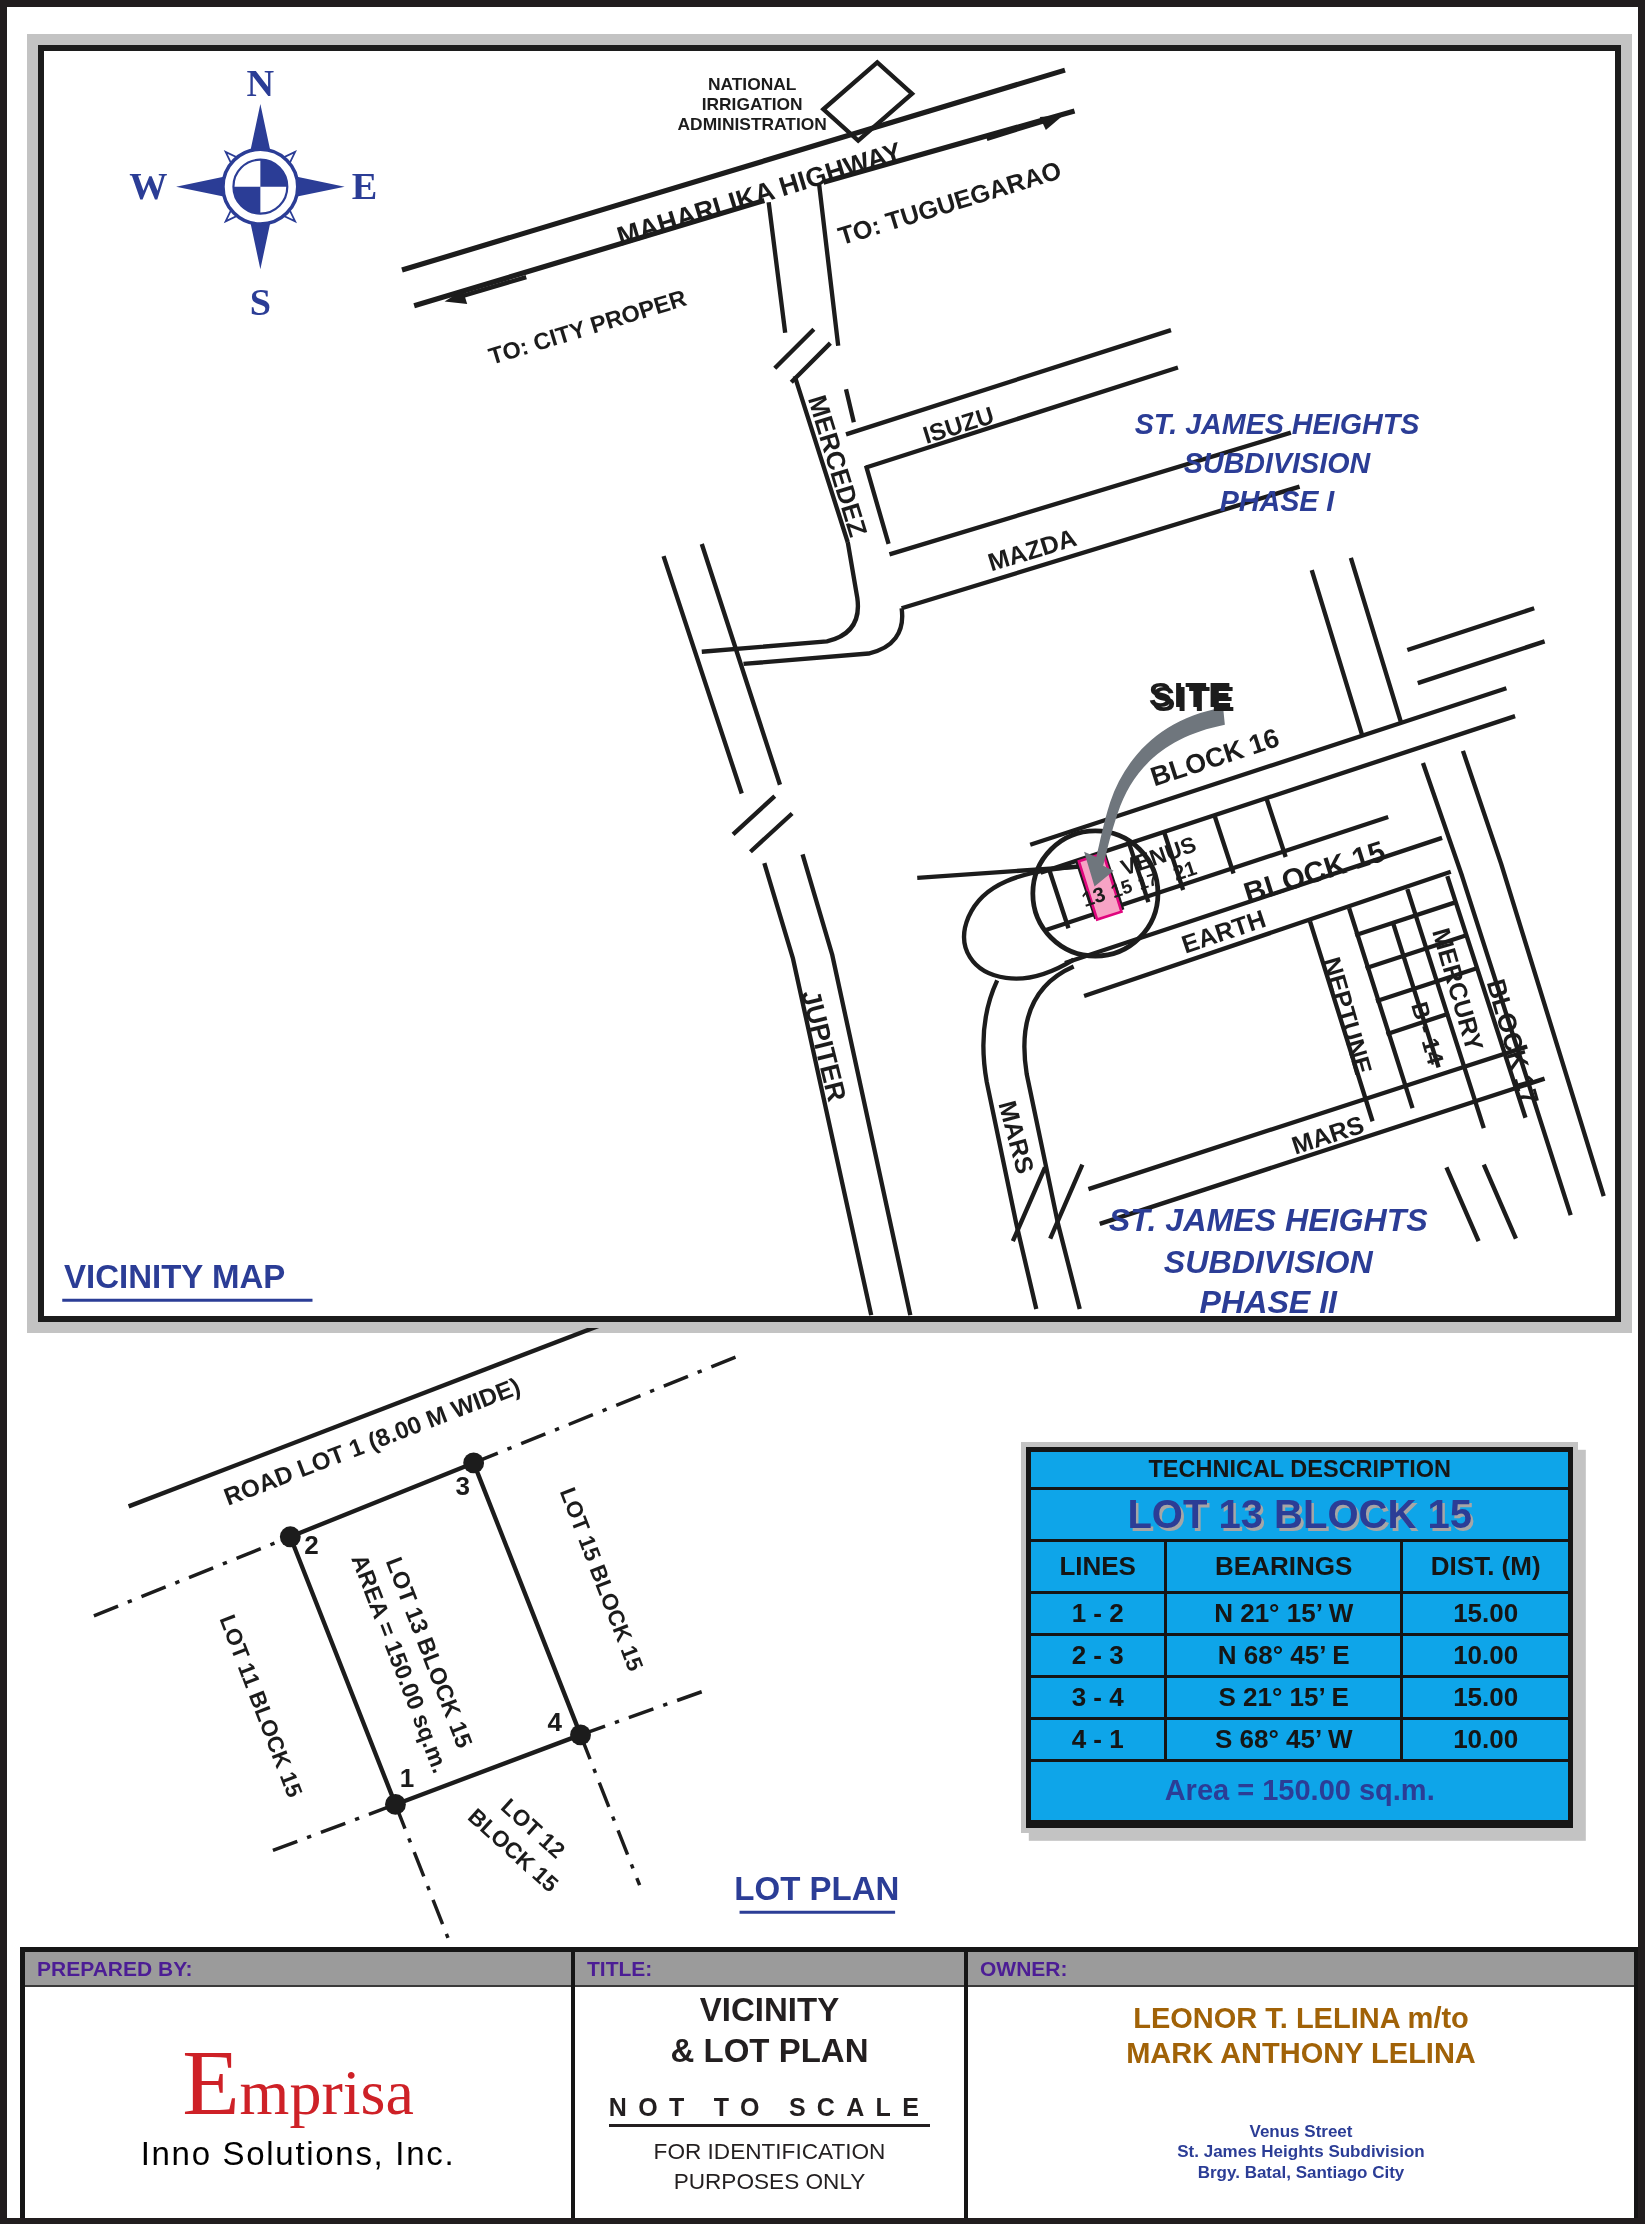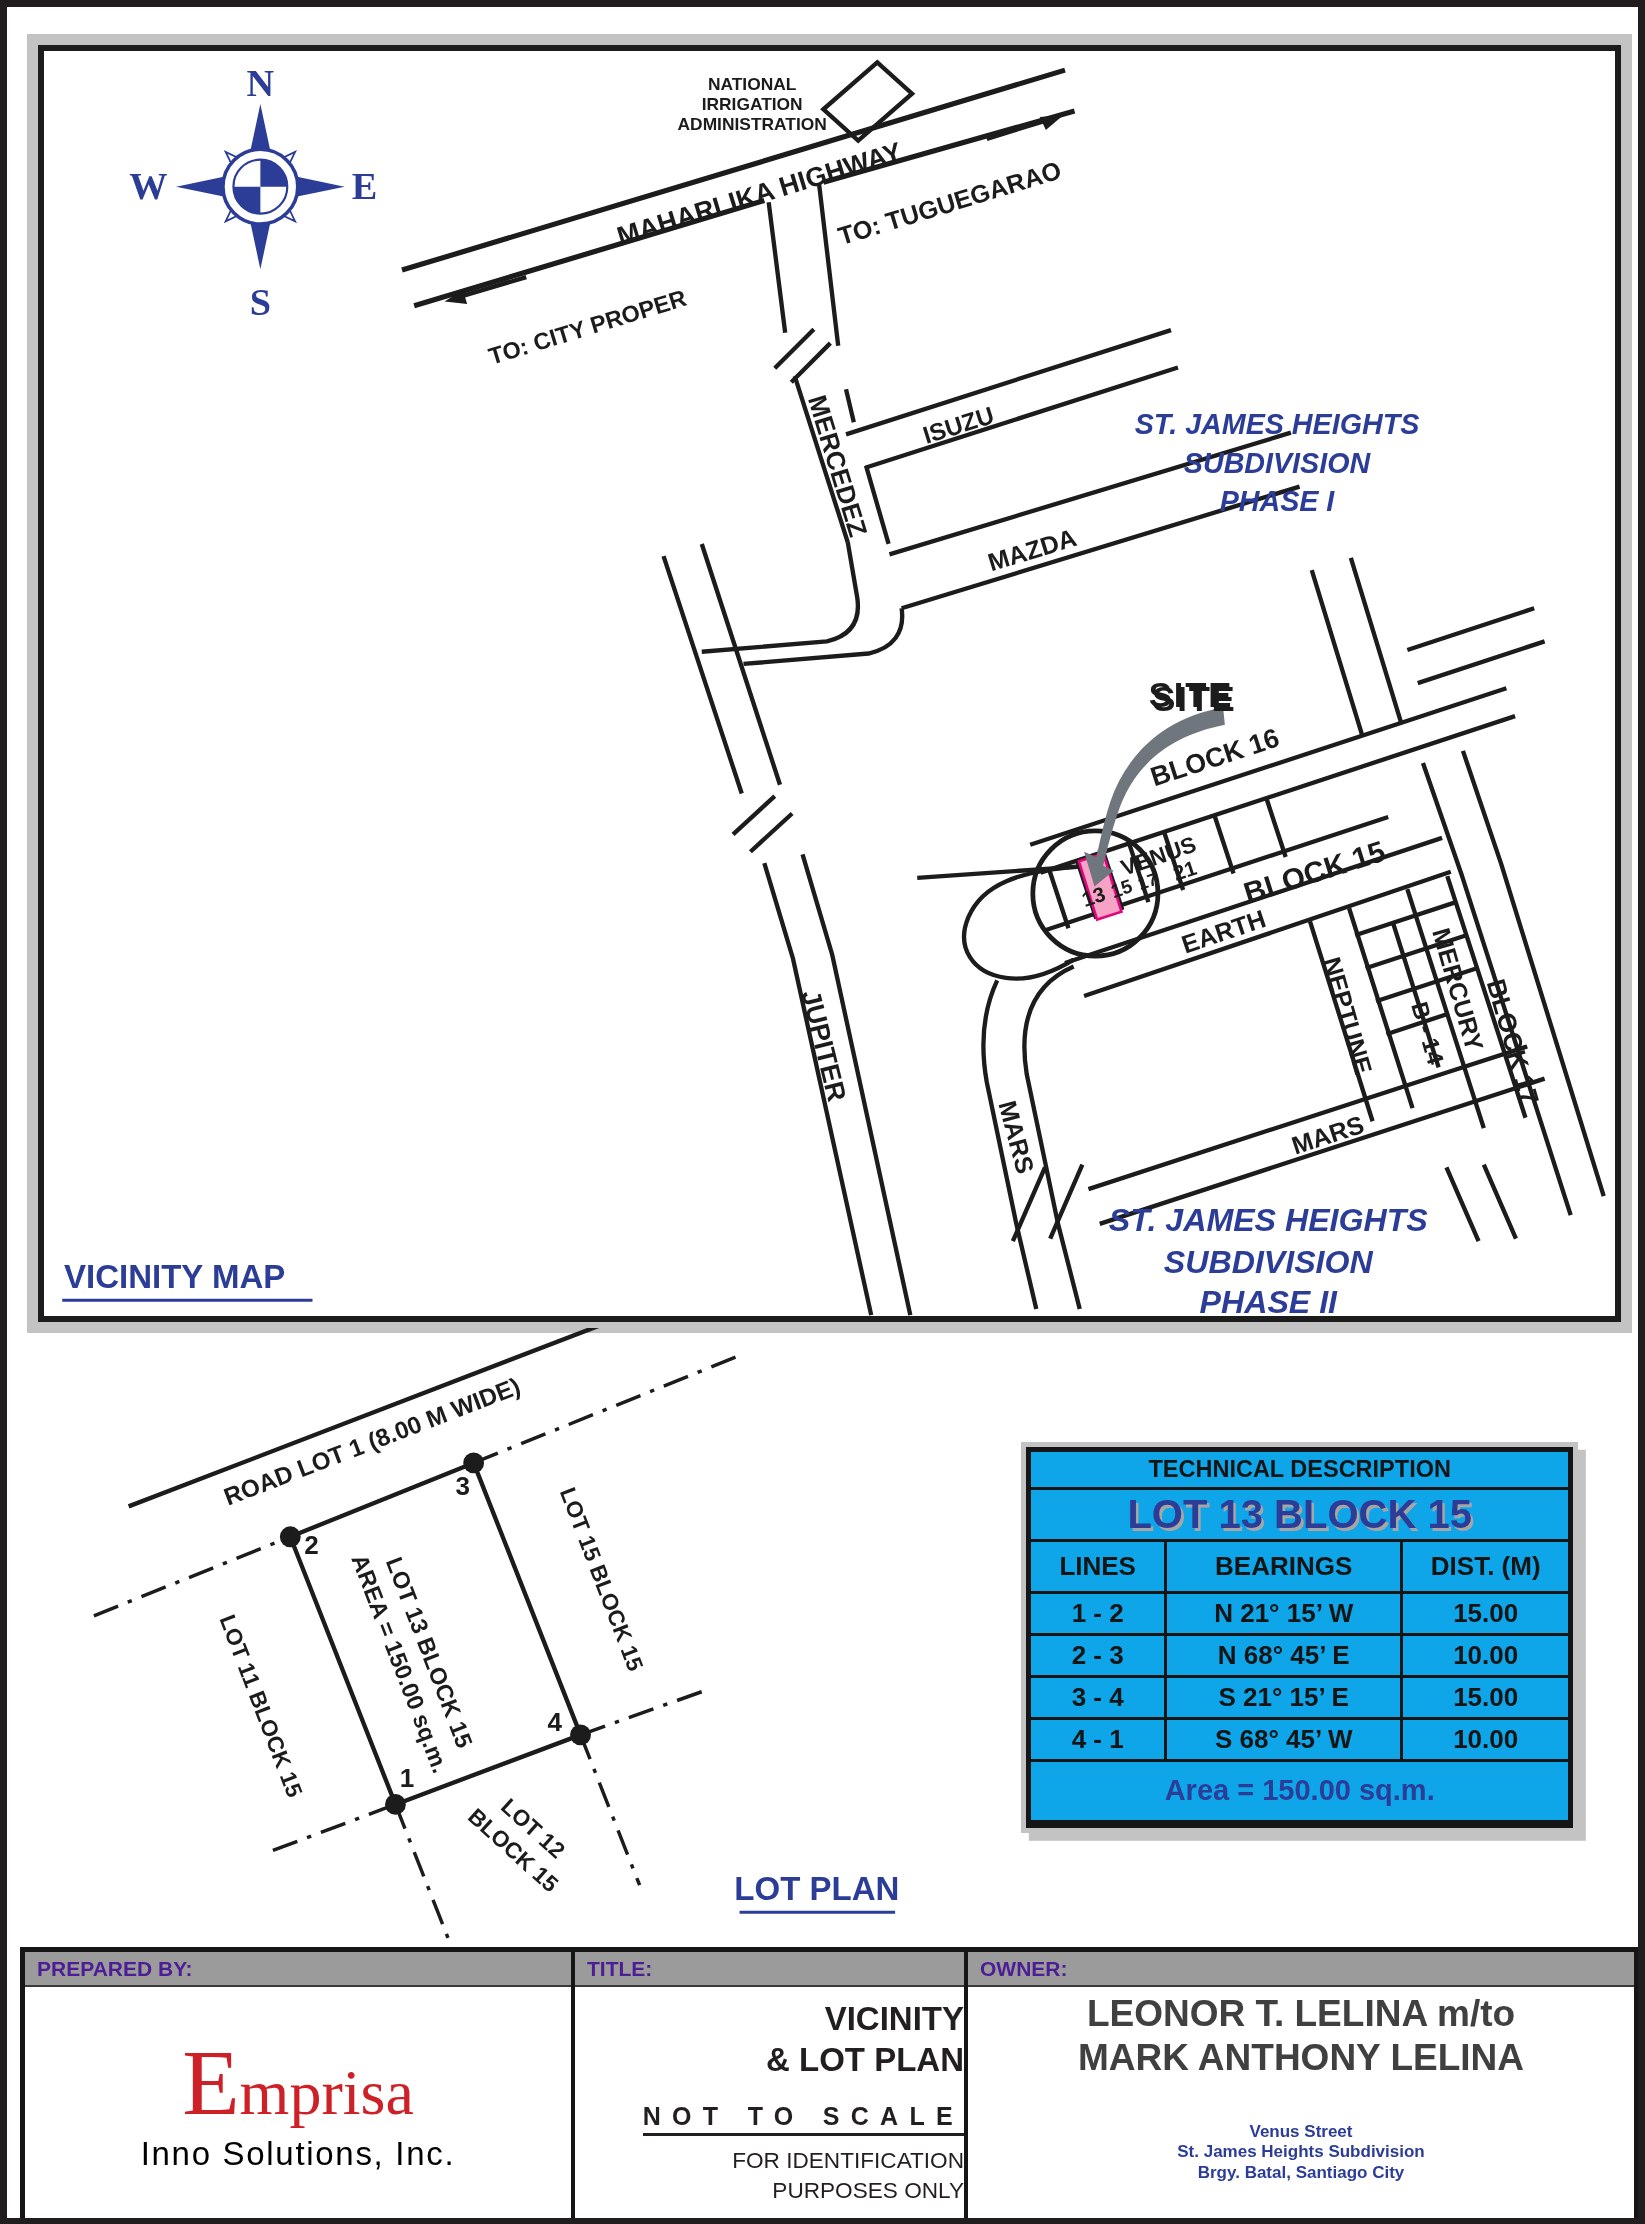--- a/index.html
+++ b/index.html
@@ -41,27 +41,27 @@
   .fc2{width:393px;border-right:4.3px solid #151515;display:flex;flex-direction:column;}
   .fc3{flex:1;display:flex;flex-direction:column;}
   .fbar{height:35px;background:#9b9b9b;color:#4c1d95;font-weight:bold;font-size:21px;
         display:flex;align-items:center;padding-left:12px;box-sizing:border-box;
         border-bottom:2.6px solid #3a3a3a;flex:0 0 auto;}
   .fbar2{border-top:2.6px solid #3a3a3a;}
   .fc1 .fbody{flex:1;display:flex;flex-direction:column;align-items:center;justify-content:center;}
   .emprisa{font-family:"Liberation Serif",serif;color:#ce2127;font-size:64px;line-height:1;}
   .emprisa .ecap{font-size:94px;}
   .logosub{font-size:33px;letter-spacing:1.7px;margin-top:5.2px;color:#000000;}
-  .fc2 .fbody{flex:1;text-align:right;padding-top:11px;}
+  .fc2 .fbody{flex:1;text-align:center;padding-top:2px;}
   .t1{font-size:33px;font-weight:bold;line-height:1.25;}
   .nts{display:inline-block;font-size:25px;font-weight:bold;letter-spacing:11.3px;
        border-bottom:3.5px solid #231f20;padding-bottom:2.6px;margin-top:21px;white-space:nowrap;}
   .purpose{font-size:22.6px;margin-top:10.4px;line-height:1.3;}
   .ownertxt{flex:0 0 97px;display:flex;flex-direction:column;align-items:center;justify-content:center;
-            color:#404040;font-weight:bold;font-size:37px;line-height:1.18;}
+            color:#a16207;font-weight:bold;font-size:29px;line-height:1.18;}
   .loctxt{flex:1;display:flex;flex-direction:column;align-items:center;justify-content:center;
           color:#2b3d96;font-weight:bold;font-size:17px;line-height:1.2;}
 </style>
 </head>
 <body>
 
 <div class="page">
 
   <div class="abs vmap">
     <svg viewBox="43 51 1808 1455" preserveAspectRatio="none">

